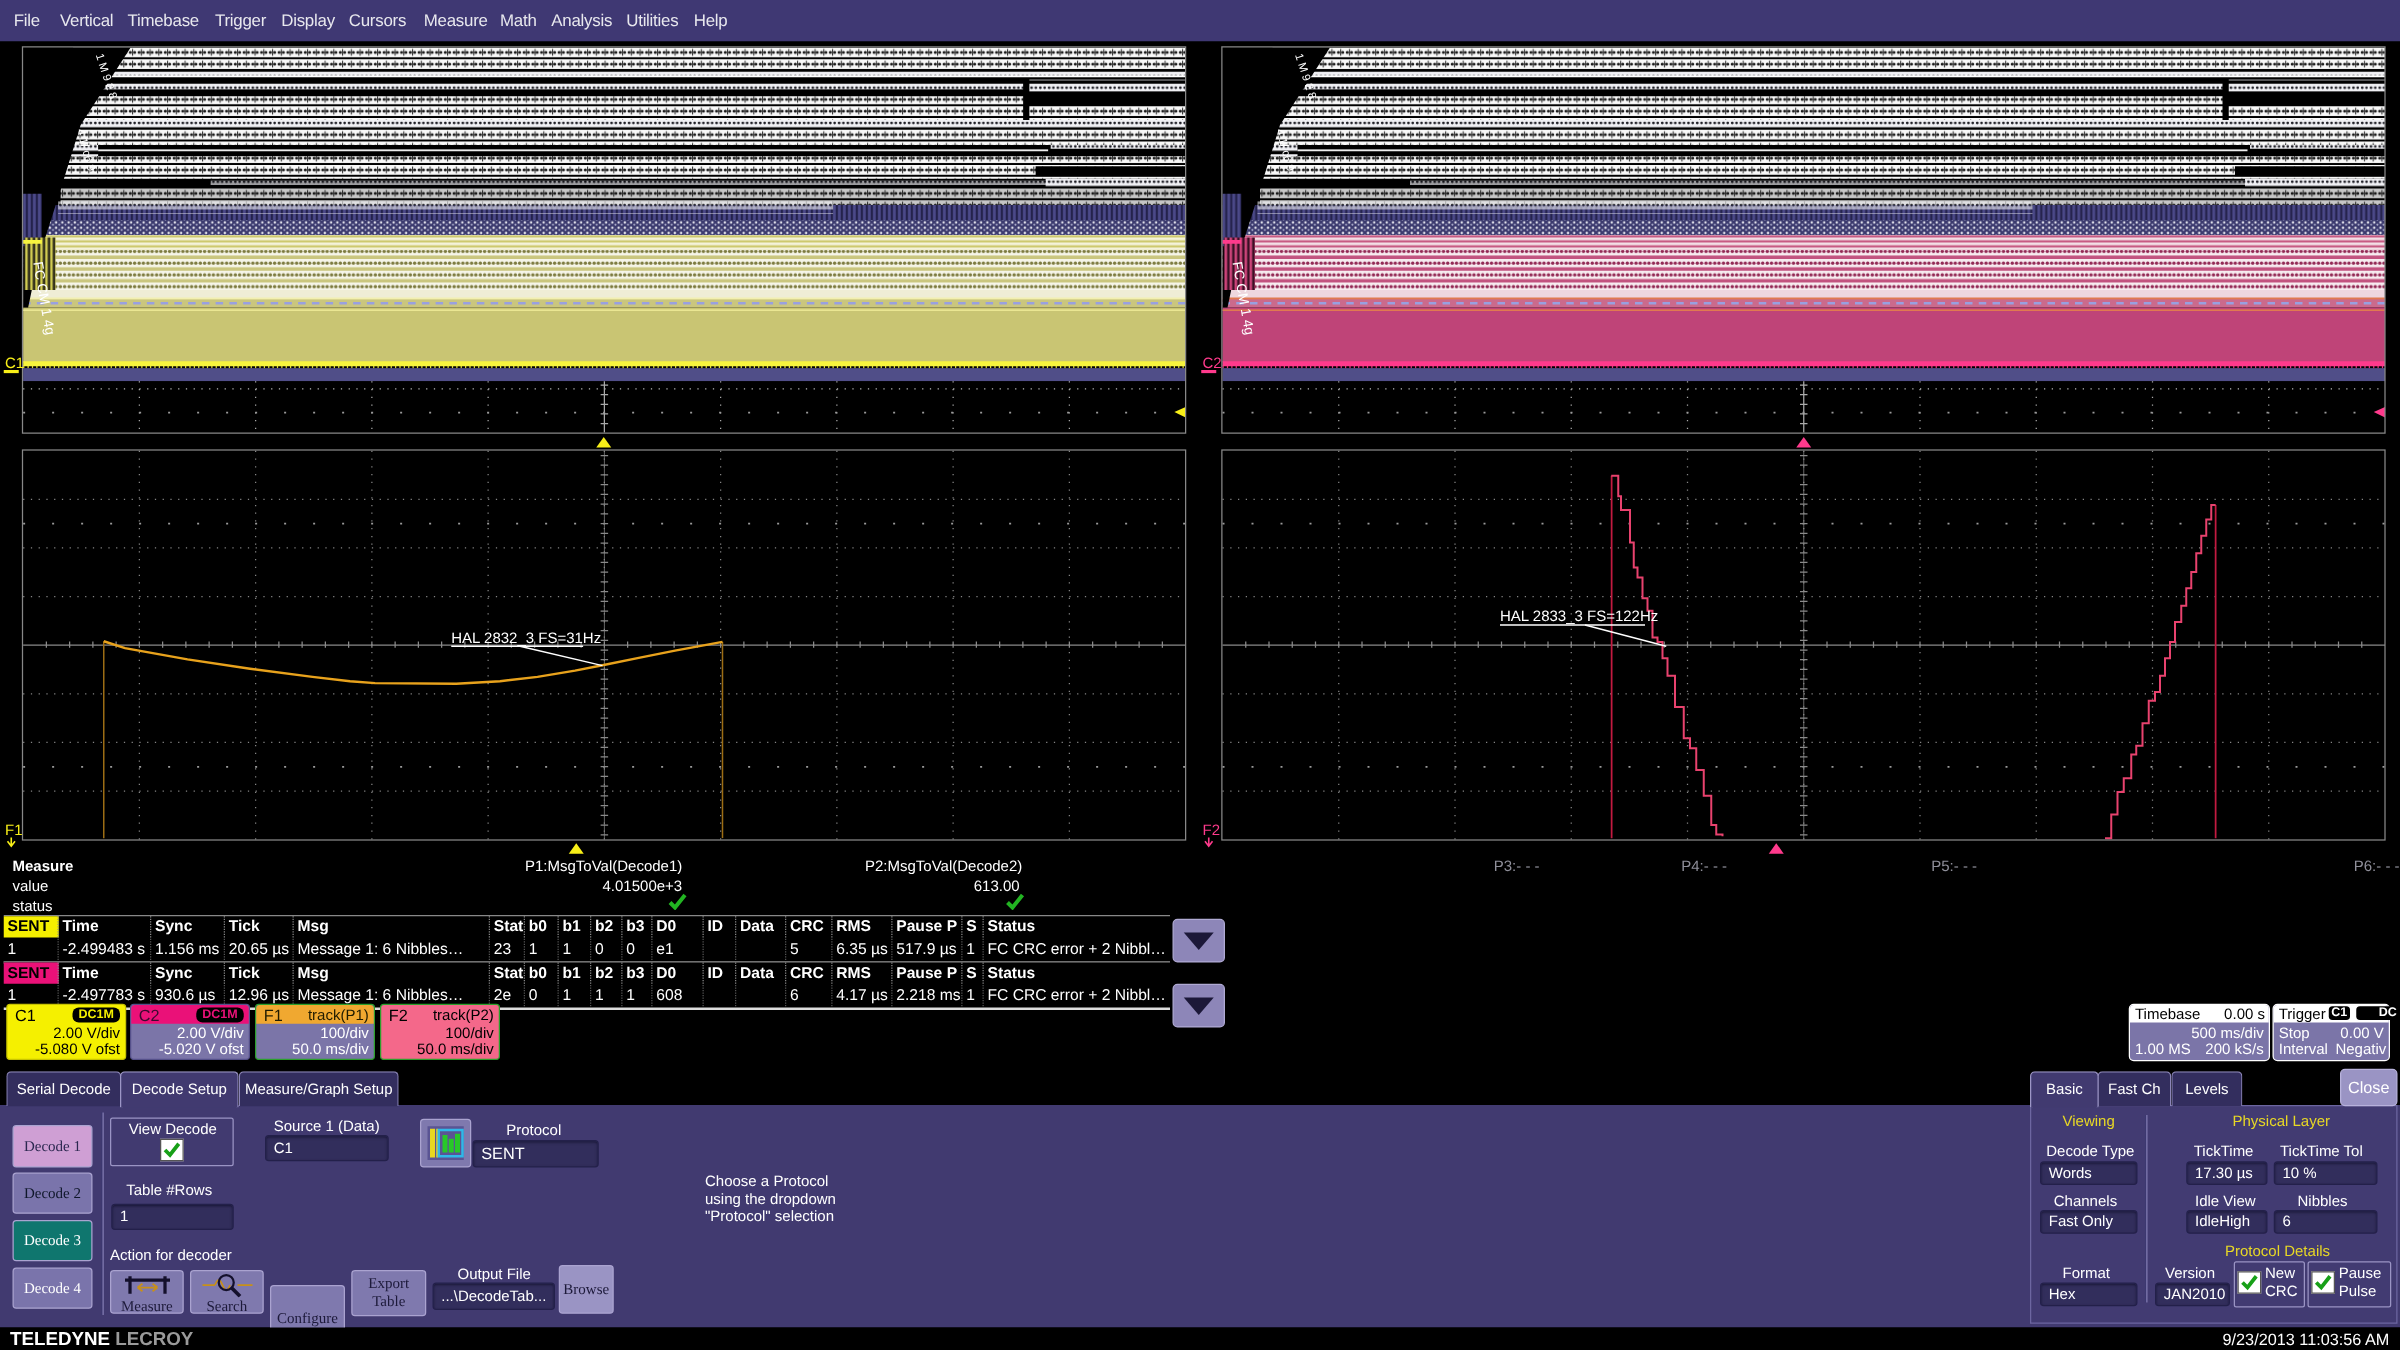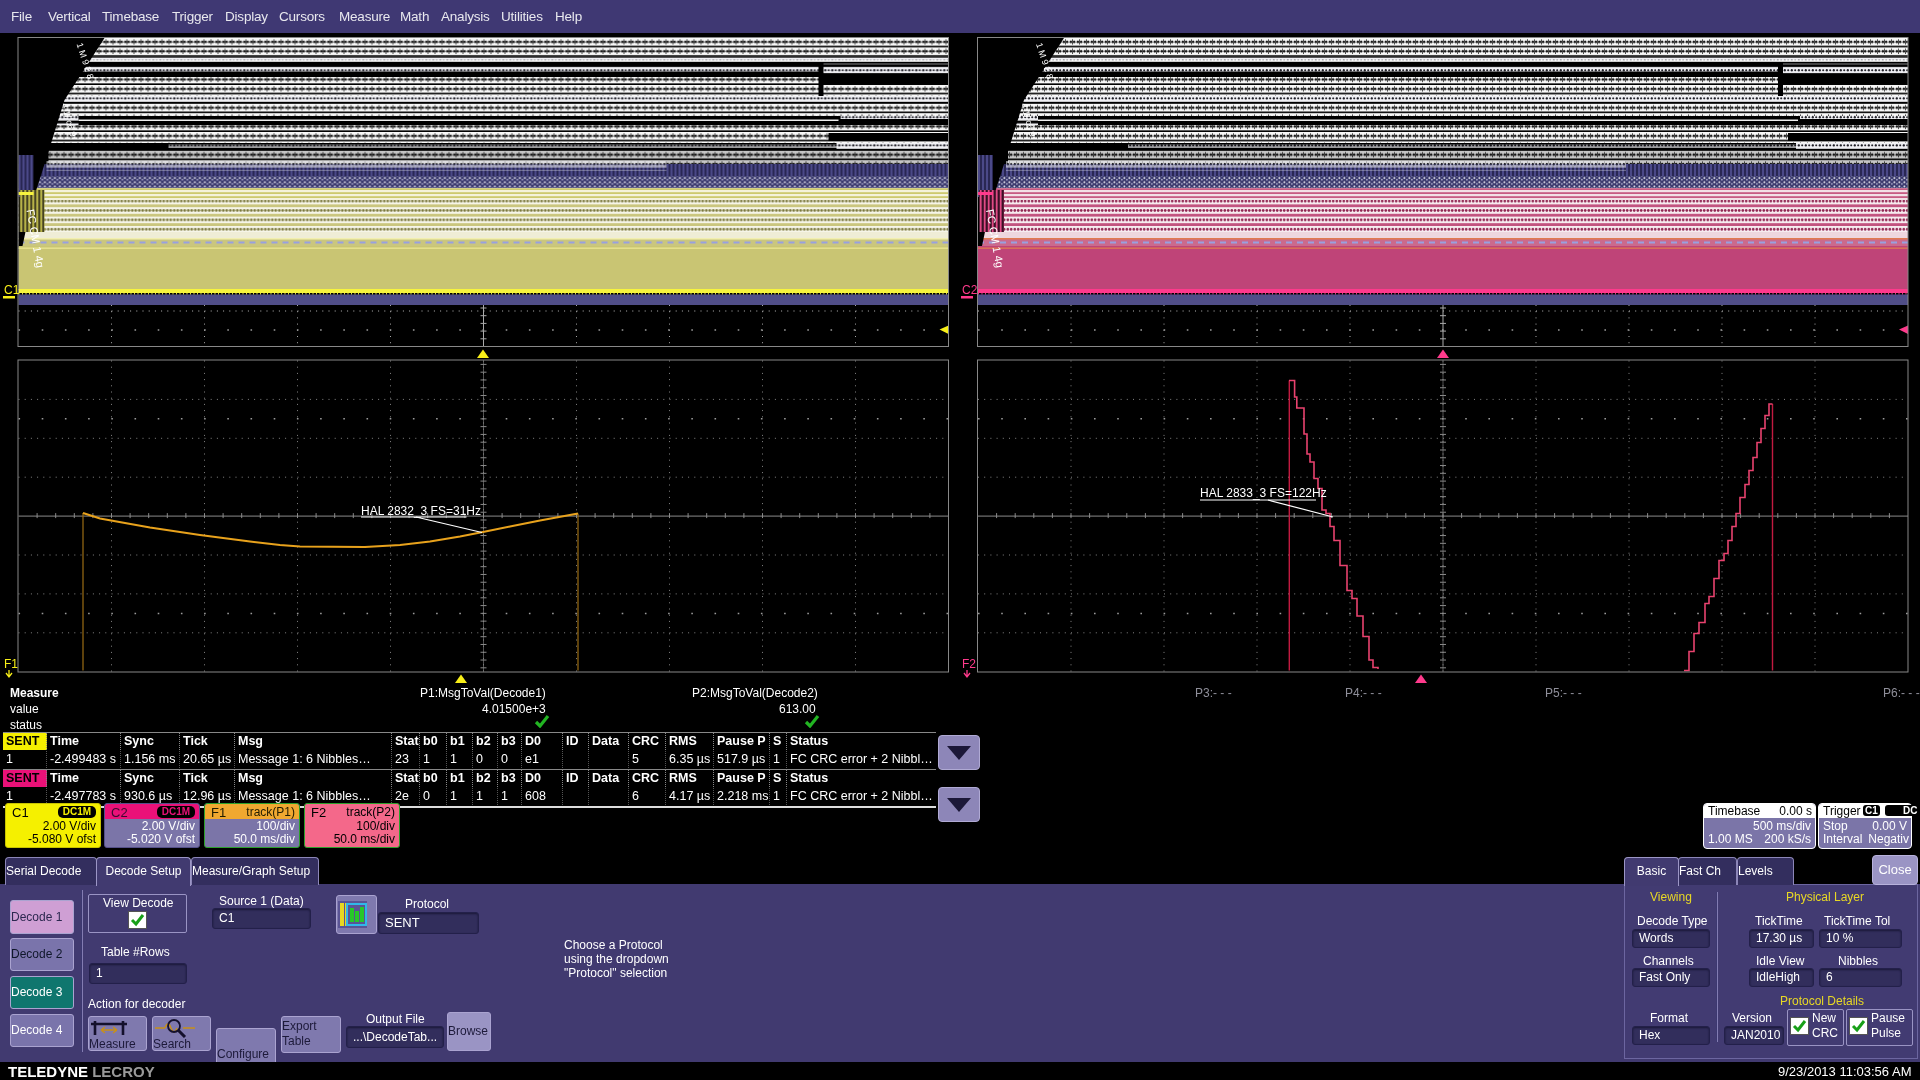--- a/index.html
+++ b/index.html
@@ -5,26 +5,26 @@
 html,body{margin:0;padding:0;background:#000;width:1920px;height:1080px;overflow:hidden;
  font-family:"Liberation Sans",sans-serif;}
 .ab{position:absolute;}
 #menubar{position:absolute;left:0;top:0;width:1920px;height:33px;background:#3f3873;color:#e8e8ee;
  font-size:13.5px;letter-spacing:-0.2px;}
 #menubar span{position:absolute;top:9px;}
 .lbl{position:absolute;color:#fff;font-size:12px;white-space:nowrap;}
 .in{position:absolute;background:#322e5c;border:1px solid #23204a;border-radius:3px;color:#fff;
  font-size:12px;line-height:18px;padding-left:6px;white-space:nowrap;box-shadow:inset 0 1px 2px #1a1838;}
 .btn{position:absolute;background:#7f79ae;border:1px solid #aaa3d0;border-radius:3px;color:#1d1a3a;
- font-size:12px;}
+ font-size:12px;text-align:center;font-family:Liberation Serif, serif;}
 .ylbl{position:absolute;color:#e8d825;font-size:12px;white-space:nowrap;text-align:center;}
 .chk{position:absolute;width:17px;height:16px;background:#fff;border:1px solid #555;}
 .chk svg{position:absolute;left:1px;top:1px;}
 .tabd{position:absolute;background:#332e5e;border:1px solid #8c86b8;border-bottom:none;
- border-radius:4px 4px 0 0;color:#fff;font-size:12px;}
+ border-radius:4px 4px 0 0;color:#fff;font-size:12px;text-align:center;}
 .taba{position:absolute;background:#413a70;border:1px solid #9c96c6;border-bottom:none;
  border-radius:4px 4px 0 0;color:#fff;font-size:12px;text-align:center;z-index:5;}
 </style>
 </head>
 <body>
 <div id="menubar">
 <span style="left:11px">File</span>
 <span style="left:48px">Vertical</span>
 <span style="left:102px">Timebase</span>
 <span style="left:172px">Trigger</span>

